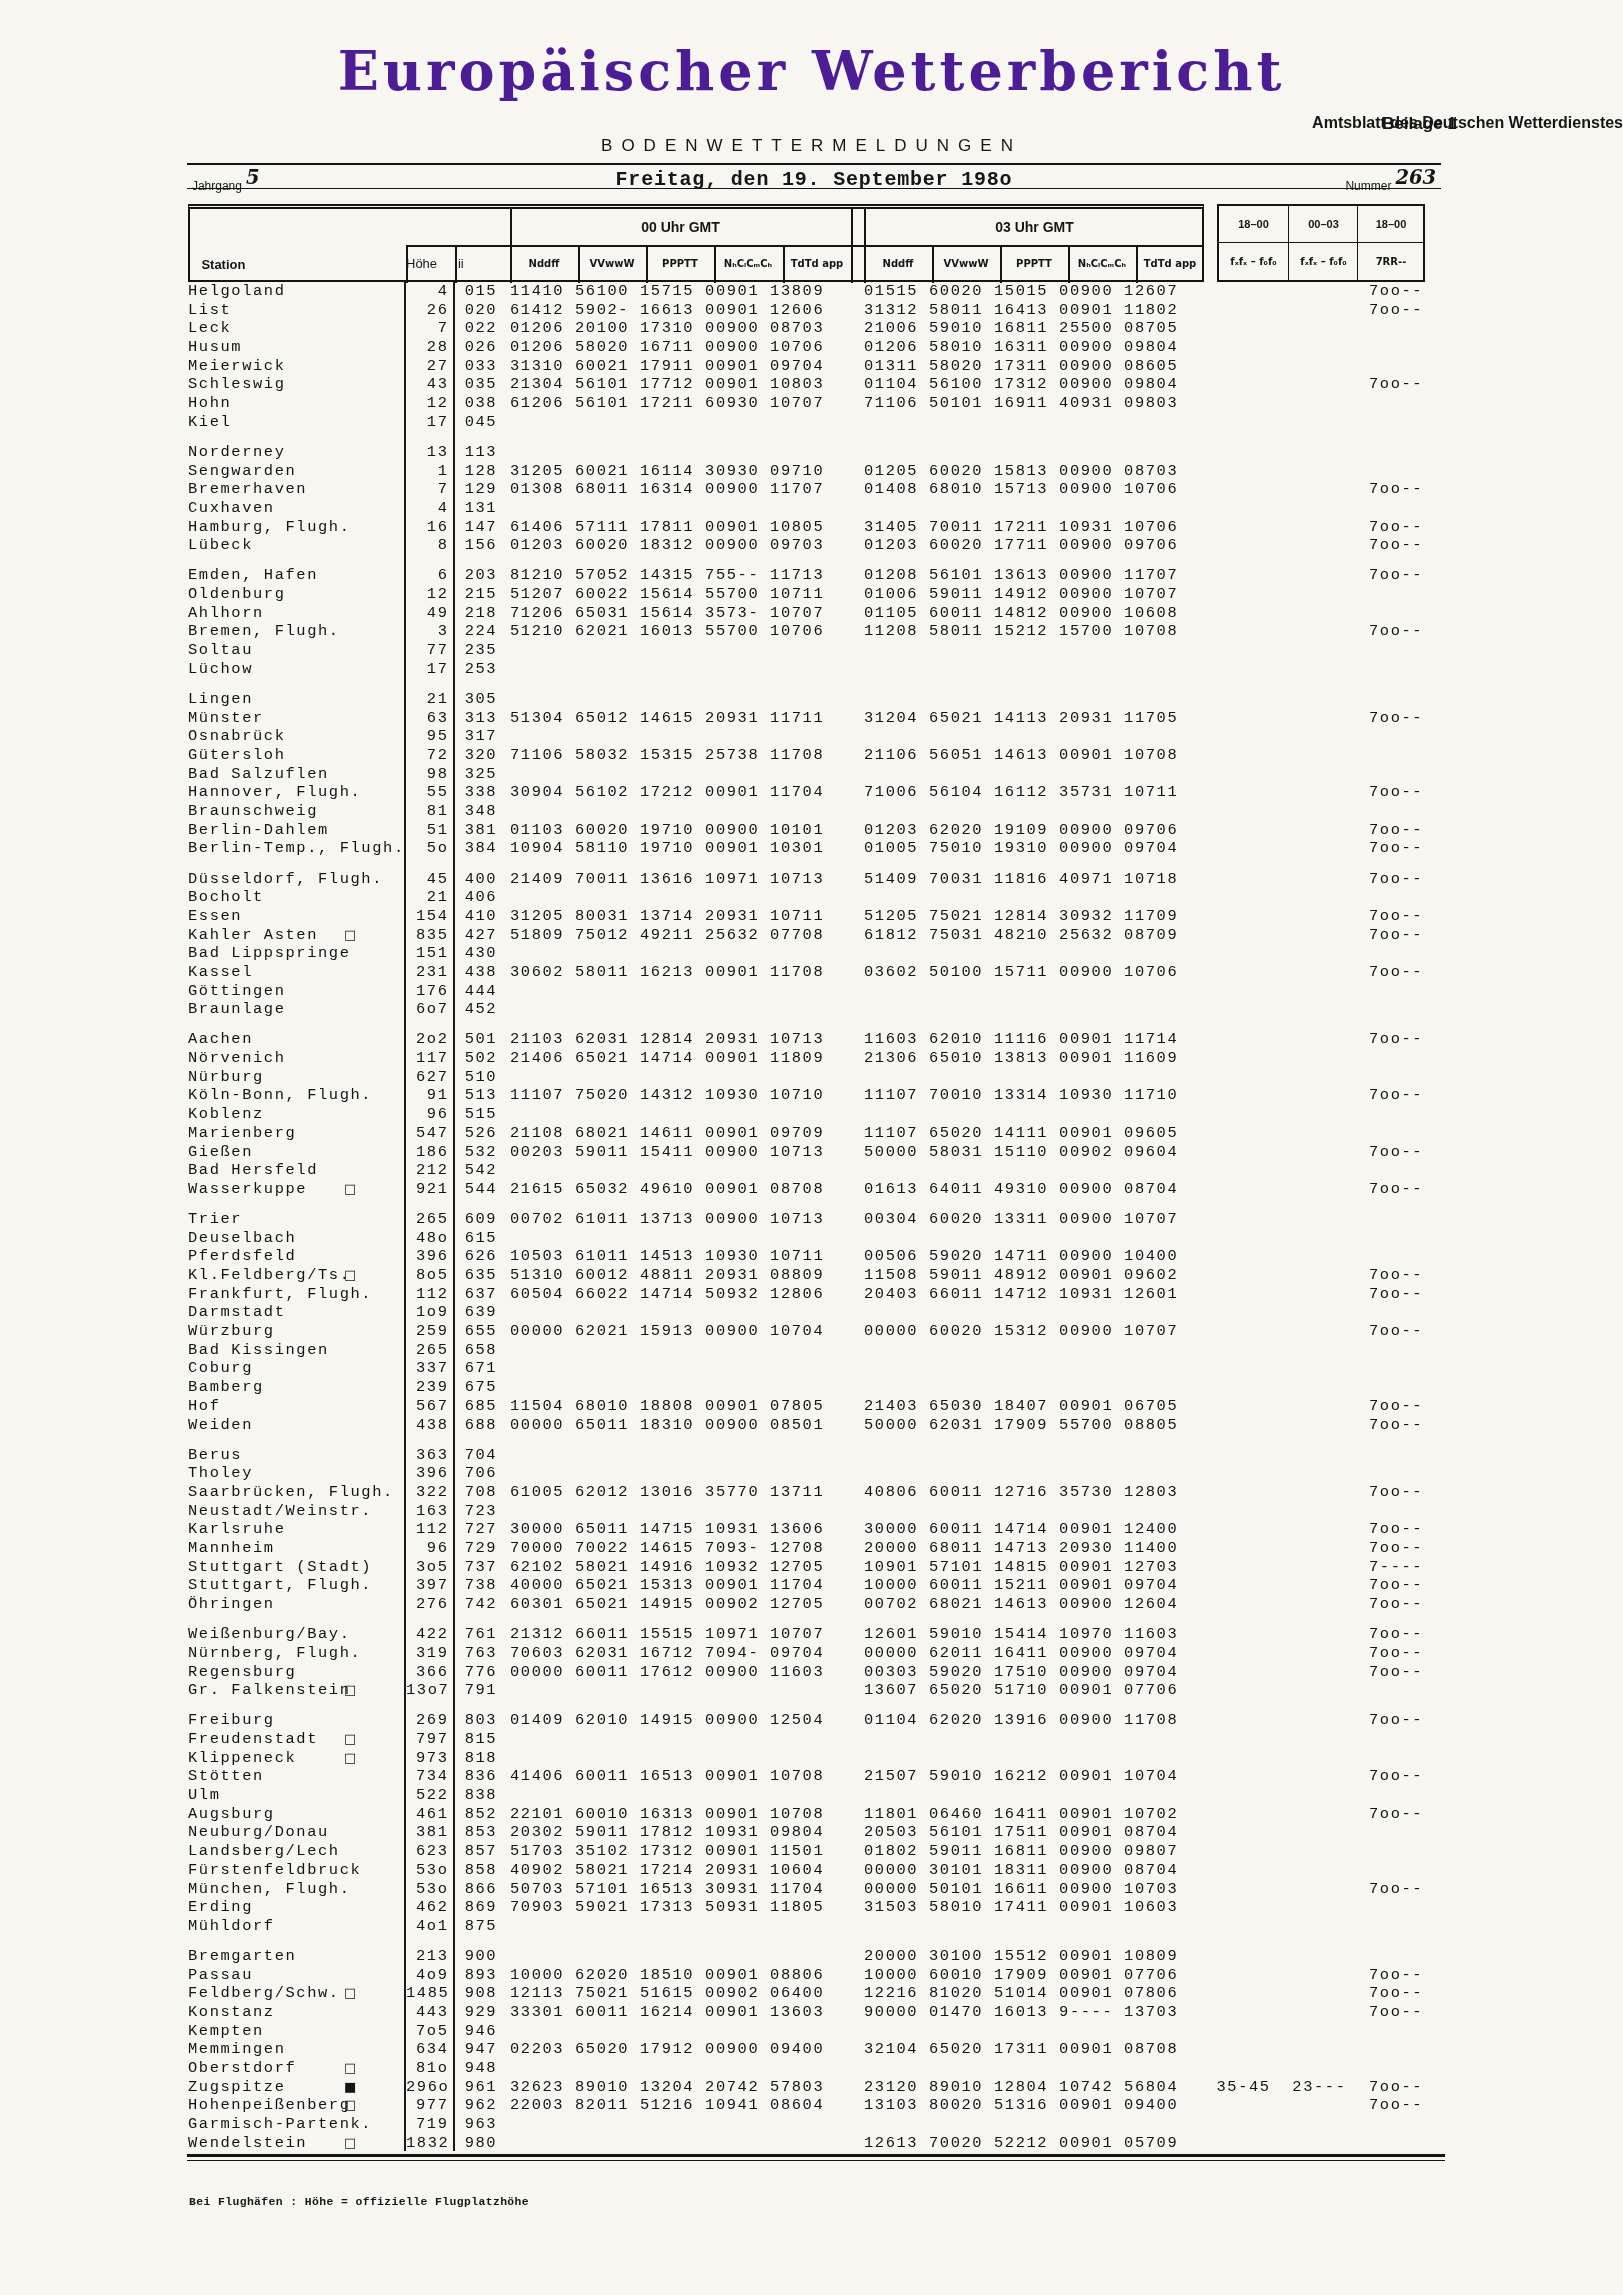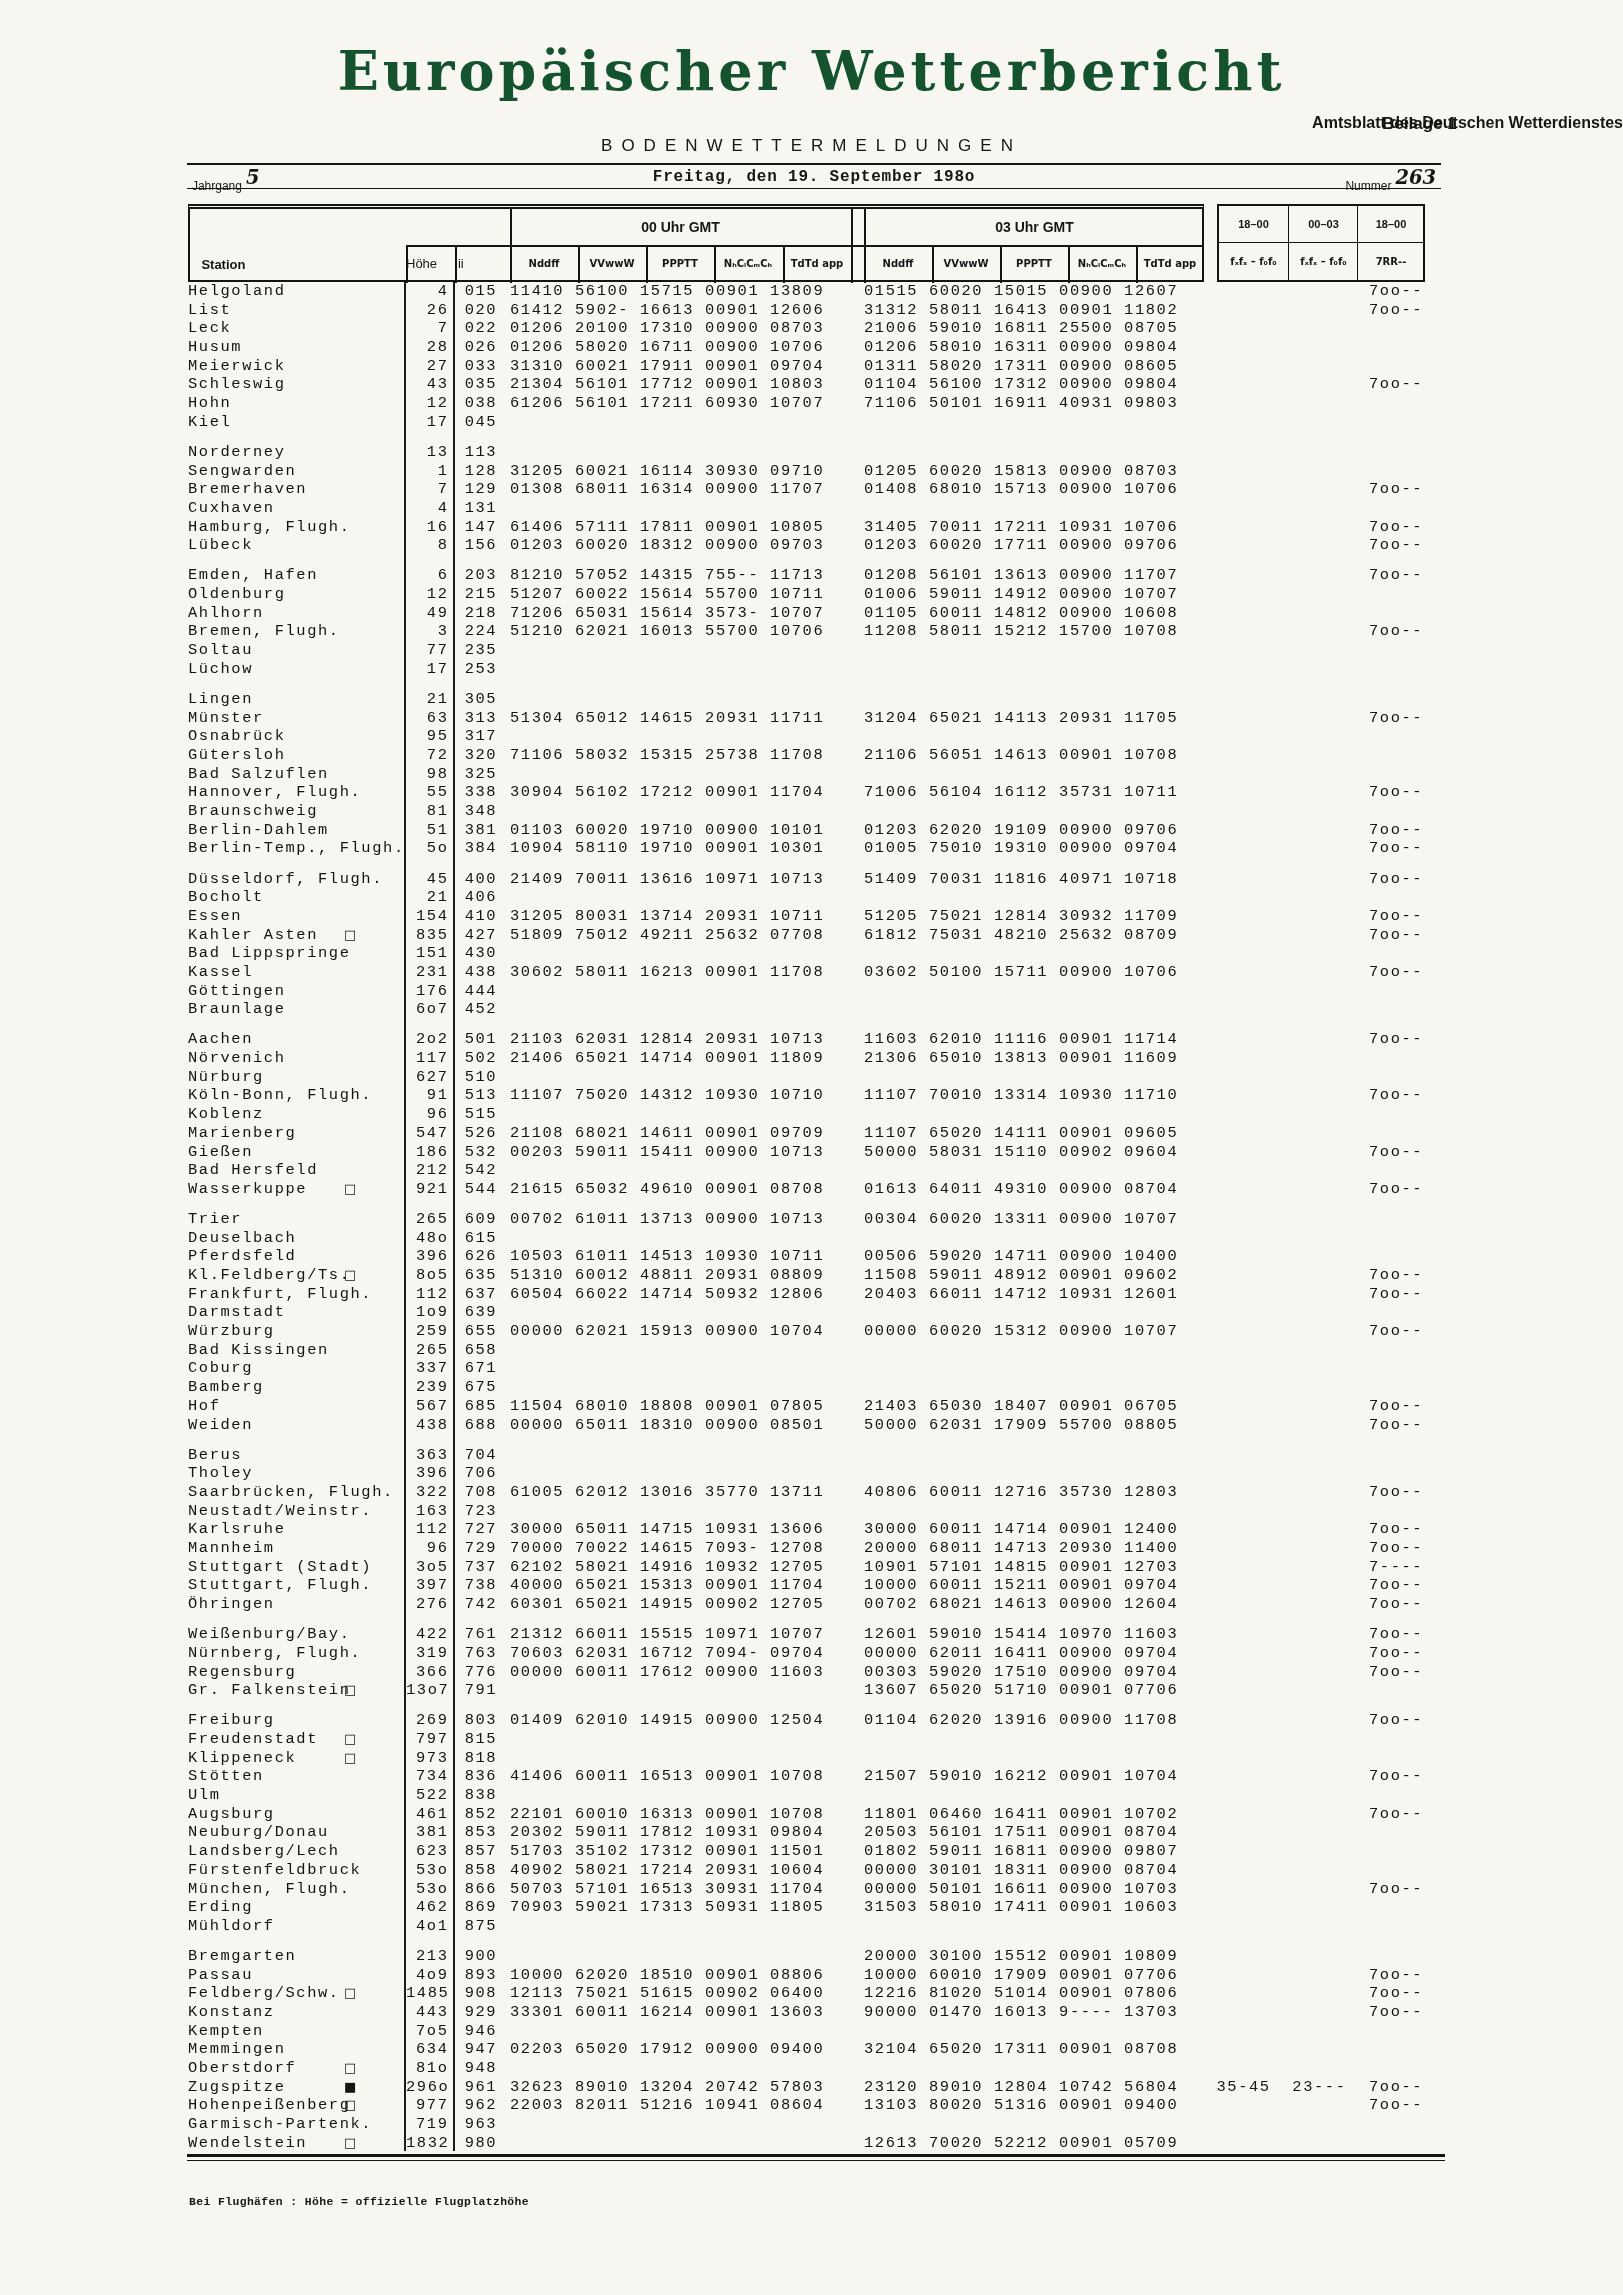--- a/index.html
+++ b/index.html
@@ -1,32 +1,32 @@
 <!DOCTYPE html>
 <html style="font-size:13px"><head>
 <meta charset="utf-8">
 <style>
   html,body{margin:0;padding:0;background:#d8d6d0;}
   .page{position:relative;width:1623px;height:2295px;background:#f7f6f1;color:#161616;
         font-family:"Liberation Mono",monospace;overflow:hidden;}
   
   .title{position:absolute;top:39px;left:0;width:100%;text-align:center;
-         font-family:"DejaVu Serif",serif;font-weight:700;font-size:54px;letter-spacing:4px;color:#14532d;}
+         font-family:"DejaVu Serif",serif;font-weight:700;font-size:54px;letter-spacing:4px;color:#4c1d95;}
   .subtitle{position:absolute;top:114px;left:0;width:100%;text-align:right;
             font-family:"Liberation Sans",sans-serif;font-weight:700;font-size:16px;}
   .beilage{position:absolute;top:114px;left:1382px;font-family:"Liberation Sans",sans-serif;
            font-weight:700;font-size:17px;}
   .section{position:absolute;top:136px;left:0;width:100%;text-align:center;
            font-family:"Liberation Sans",sans-serif;font-size:17px;letter-spacing:9px;}
   
   .band{position:absolute;left:187px;top:163px;width:1254px;height:26px;box-sizing:border-box;
         border-top:2.4px solid #141414;border-bottom:1.6px solid #141414;}
   .band .jg{position:absolute;left:4.9px;top:6.5px;font-family:"Liberation Sans",sans-serif;font-size:12px;}
   .band .date{position:absolute;left:0;right:0;top:3.2px;text-align:center;
-              font-family:"Liberation Mono",monospace;font-weight:600;font-size:16px;letter-spacing:0.8px;}
+              font-family:"Liberation Mono",monospace;font-weight:600;font-size:20px;letter-spacing:0.8px;}
   .band .nm{position:absolute;right:4.9px;top:6.5px;font-family:"Liberation Sans",sans-serif;font-size:12px;}
   .hand{font-family:"DejaVu Serif",serif;font-style:italic;font-weight:600;font-size:19.5px;
         position:relative;top:-5.7px;margin-left:4px;}
   
   .thead{position:absolute;left:188px;top:204px;width:1254px;height:78px;}
   .mainbox{position:absolute;left:0;top:0;width:1016px;height:78px;box-sizing:border-box;
            border:2px solid #141414;border-top:5.7px double #141414;}
   .mainbox .stlbl{position:absolute;left:11.4px;bottom:8px;font-family:"Liberation Sans",sans-serif;
                   font-weight:700;font-size:13px;}
   .hline{position:absolute;background:#141414;height:1.6px;}

